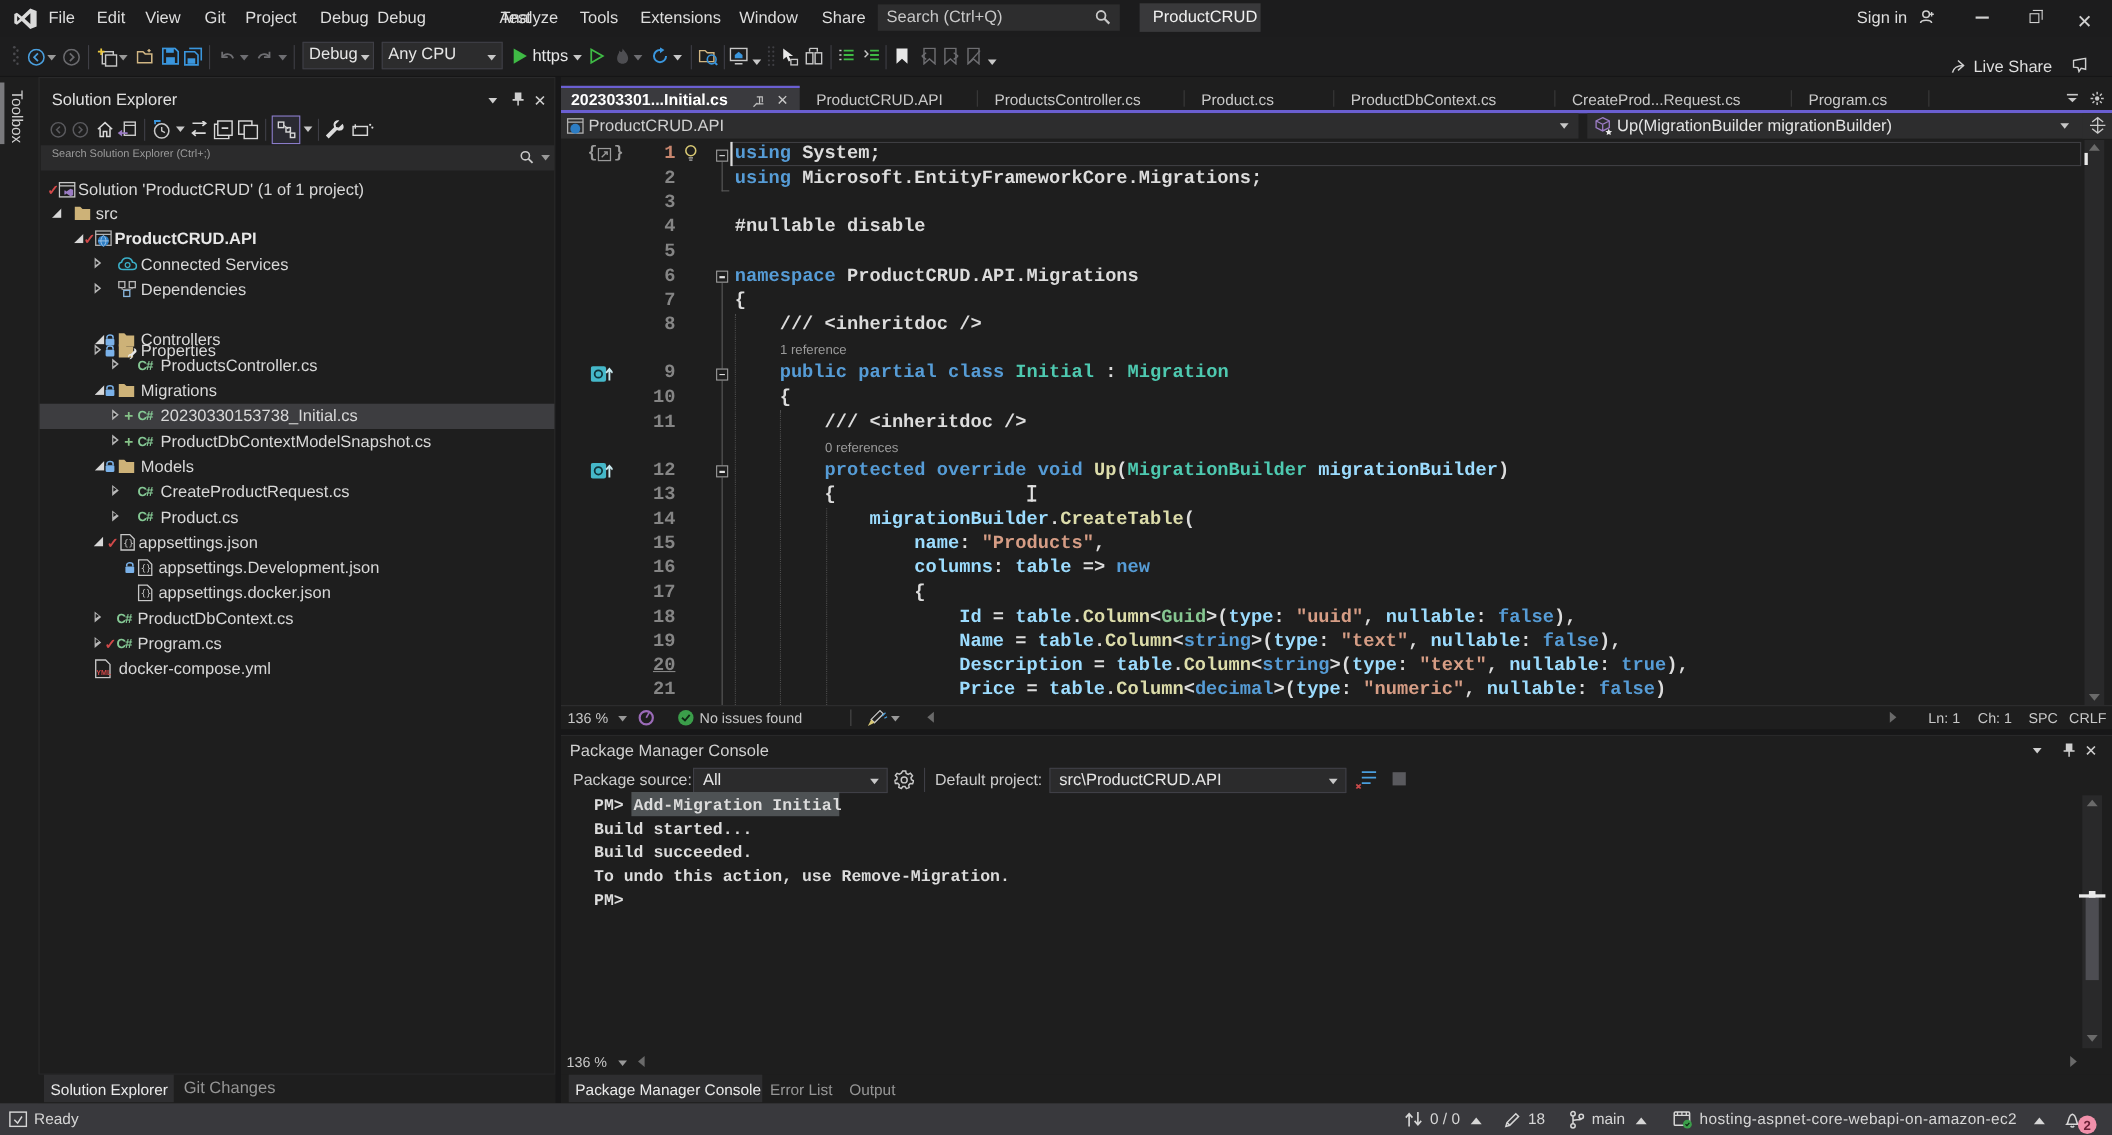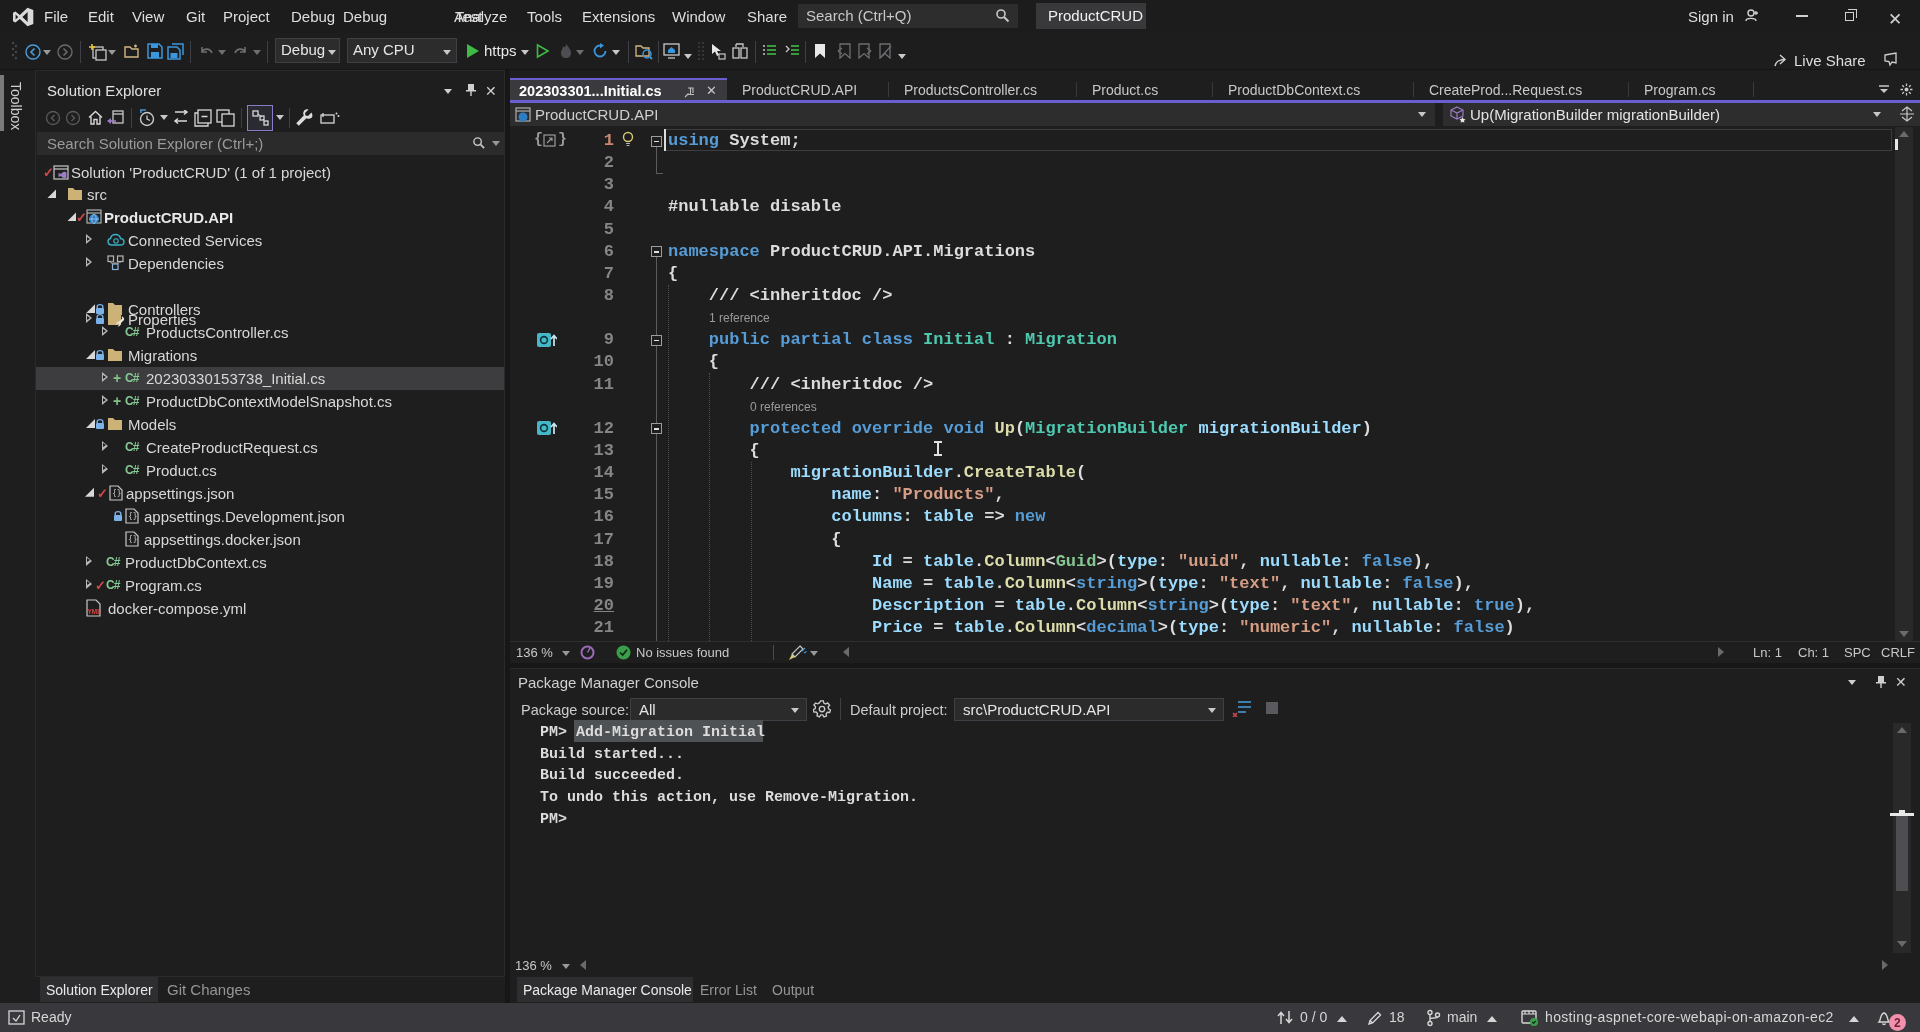--- a/index.html
+++ b/index.html
@@ -349,21 +349,21 @@
   </svg>
 
   <svg style="position:absolute;left:284px;top:7px;" width="20" height="15" viewBox="0 0 20 15">
     <rect x="1" y="4" width="13" height="8" fill="none" stroke="#d8d8d8" stroke-width="1.3"></rect>
     <line x1="3" y1="2" x2="3" y2="6" stroke="#d8d8d8" stroke-width="1.3"></line>
     <circle cx="16.5" cy="2.5" r="1" fill="#d8d8d8"></circle>
       <circle cx="18.5" cy="5" r="1" fill="#d8d8d8"></circle>
   </svg>
 </div>
 <div class="a" style="left:37px;top:132px;width:467px;height:23px;background:#2b2b2c;">
-  <span style="position:absolute;left:10px;top:3px;color:#9a9a9a;font-size:15px;">Search Solution Explorer (Ctrl+;)</span>
+  <span style="position:absolute;left:10px;top:3px;color:#9a9a9a;font-size:10px;">Search Solution Explorer (Ctrl+;)</span>
   <svg style="position:absolute;right:18px;top:4px;" width="14" height="14" viewBox="0 0 15 15">
     <circle cx="6" cy="6" r="4" fill="none" stroke="#c8c8c8" stroke-width="1.5"></circle>
     <line x1="9" y1="9" x2="13" y2="13" stroke="#c8c8c8" stroke-width="1.8"></line>
   </svg>
   <div class="caret" style="right:4px;top:9px;border-top-color:#999;"></div>
 </div>
 <div class="a" id="tree" style="left:35px;top:155px;width:470px;height:560px;">
 
   <div class="treerow" style="top:5.5px;">
     <span class="chk" style="left:7px;">✓</span>
@@ -675,20 +675,21 @@
     </div>
   <div class="a" style="left:140.5px;top:296.3px;width:11px;height:11px;border:1px solid #9d9d9d;background:#1e1e1e;">
       <div style="position:absolute;left:2px;top:4px;width:5px;height:1.5px;background:#e0e0e0;"></div>
     </div>
 
   <div class="a" style="left:157.5px;top:158px;width:0;height:356px;border-left:1px dotted #4d4d4d;"></div>
   <div class="a" style="left:199px;top:246px;width:0;height:268px;border-left:1px dotted #4d4d4d;"></div>
   <div class="a" style="left:240.5px;top:335px;width:0;height:179px;border-left:1px dotted #4d4d4d;"></div>
 
   <div class="codeline" style="left:158px;top:3px;"><span class="k">using</span> System;</div>
+  <div class="codeline" style="left:158px;top:25.1px;"><span class="k">using</span> Microsoft.EntityFrameworkCore.Migrations;</div>
   <div class="codeline d" style="left:158px;top:69.4px;">#nullable disable</div>
   <div class="codeline" style="left:158px;top:113.7px;"><span class="k">namespace</span> ProductCRUD.API.Migrations</div>
   <div class="codeline" style="left:158px;top:135.8px;">{</div>
   <div class="codeline c" style="left:198.8px;top:158px;">/// &lt;inheritdoc /&gt;</div>
   <div class="a" style="left:199px;top:184px;color:#9a9a9a;font-size:12px;font-family:'Liberation Sans',sans-serif;">1 reference</div>
   <div class="codeline" style="left:198.8px;top:202.3px;"><span class="k">public</span> <span class="k">partial</span> <span class="k">class</span> <span class="t">Initial</span> : <span class="t">Migration</span></div>
   <div class="codeline" style="left:198.8px;top:224.4px;">{</div>
   <div class="codeline c" style="left:239.6px;top:246.5px;">/// &lt;inheritdoc /&gt;</div>
   <div class="a" style="left:240px;top:272.6px;color:#9a9a9a;font-size:12px;font-family:'Liberation Sans',sans-serif;">0 references</div>
   <div class="codeline" style="left:239.6px;top:290.8px;"><span class="k">protected</span> <span class="k">override</span> <span class="k">void</span> <span class="m">Up</span>(<span class="t">MigrationBuilder</span> <span class="p">migrationBuilder</span>)</div>

